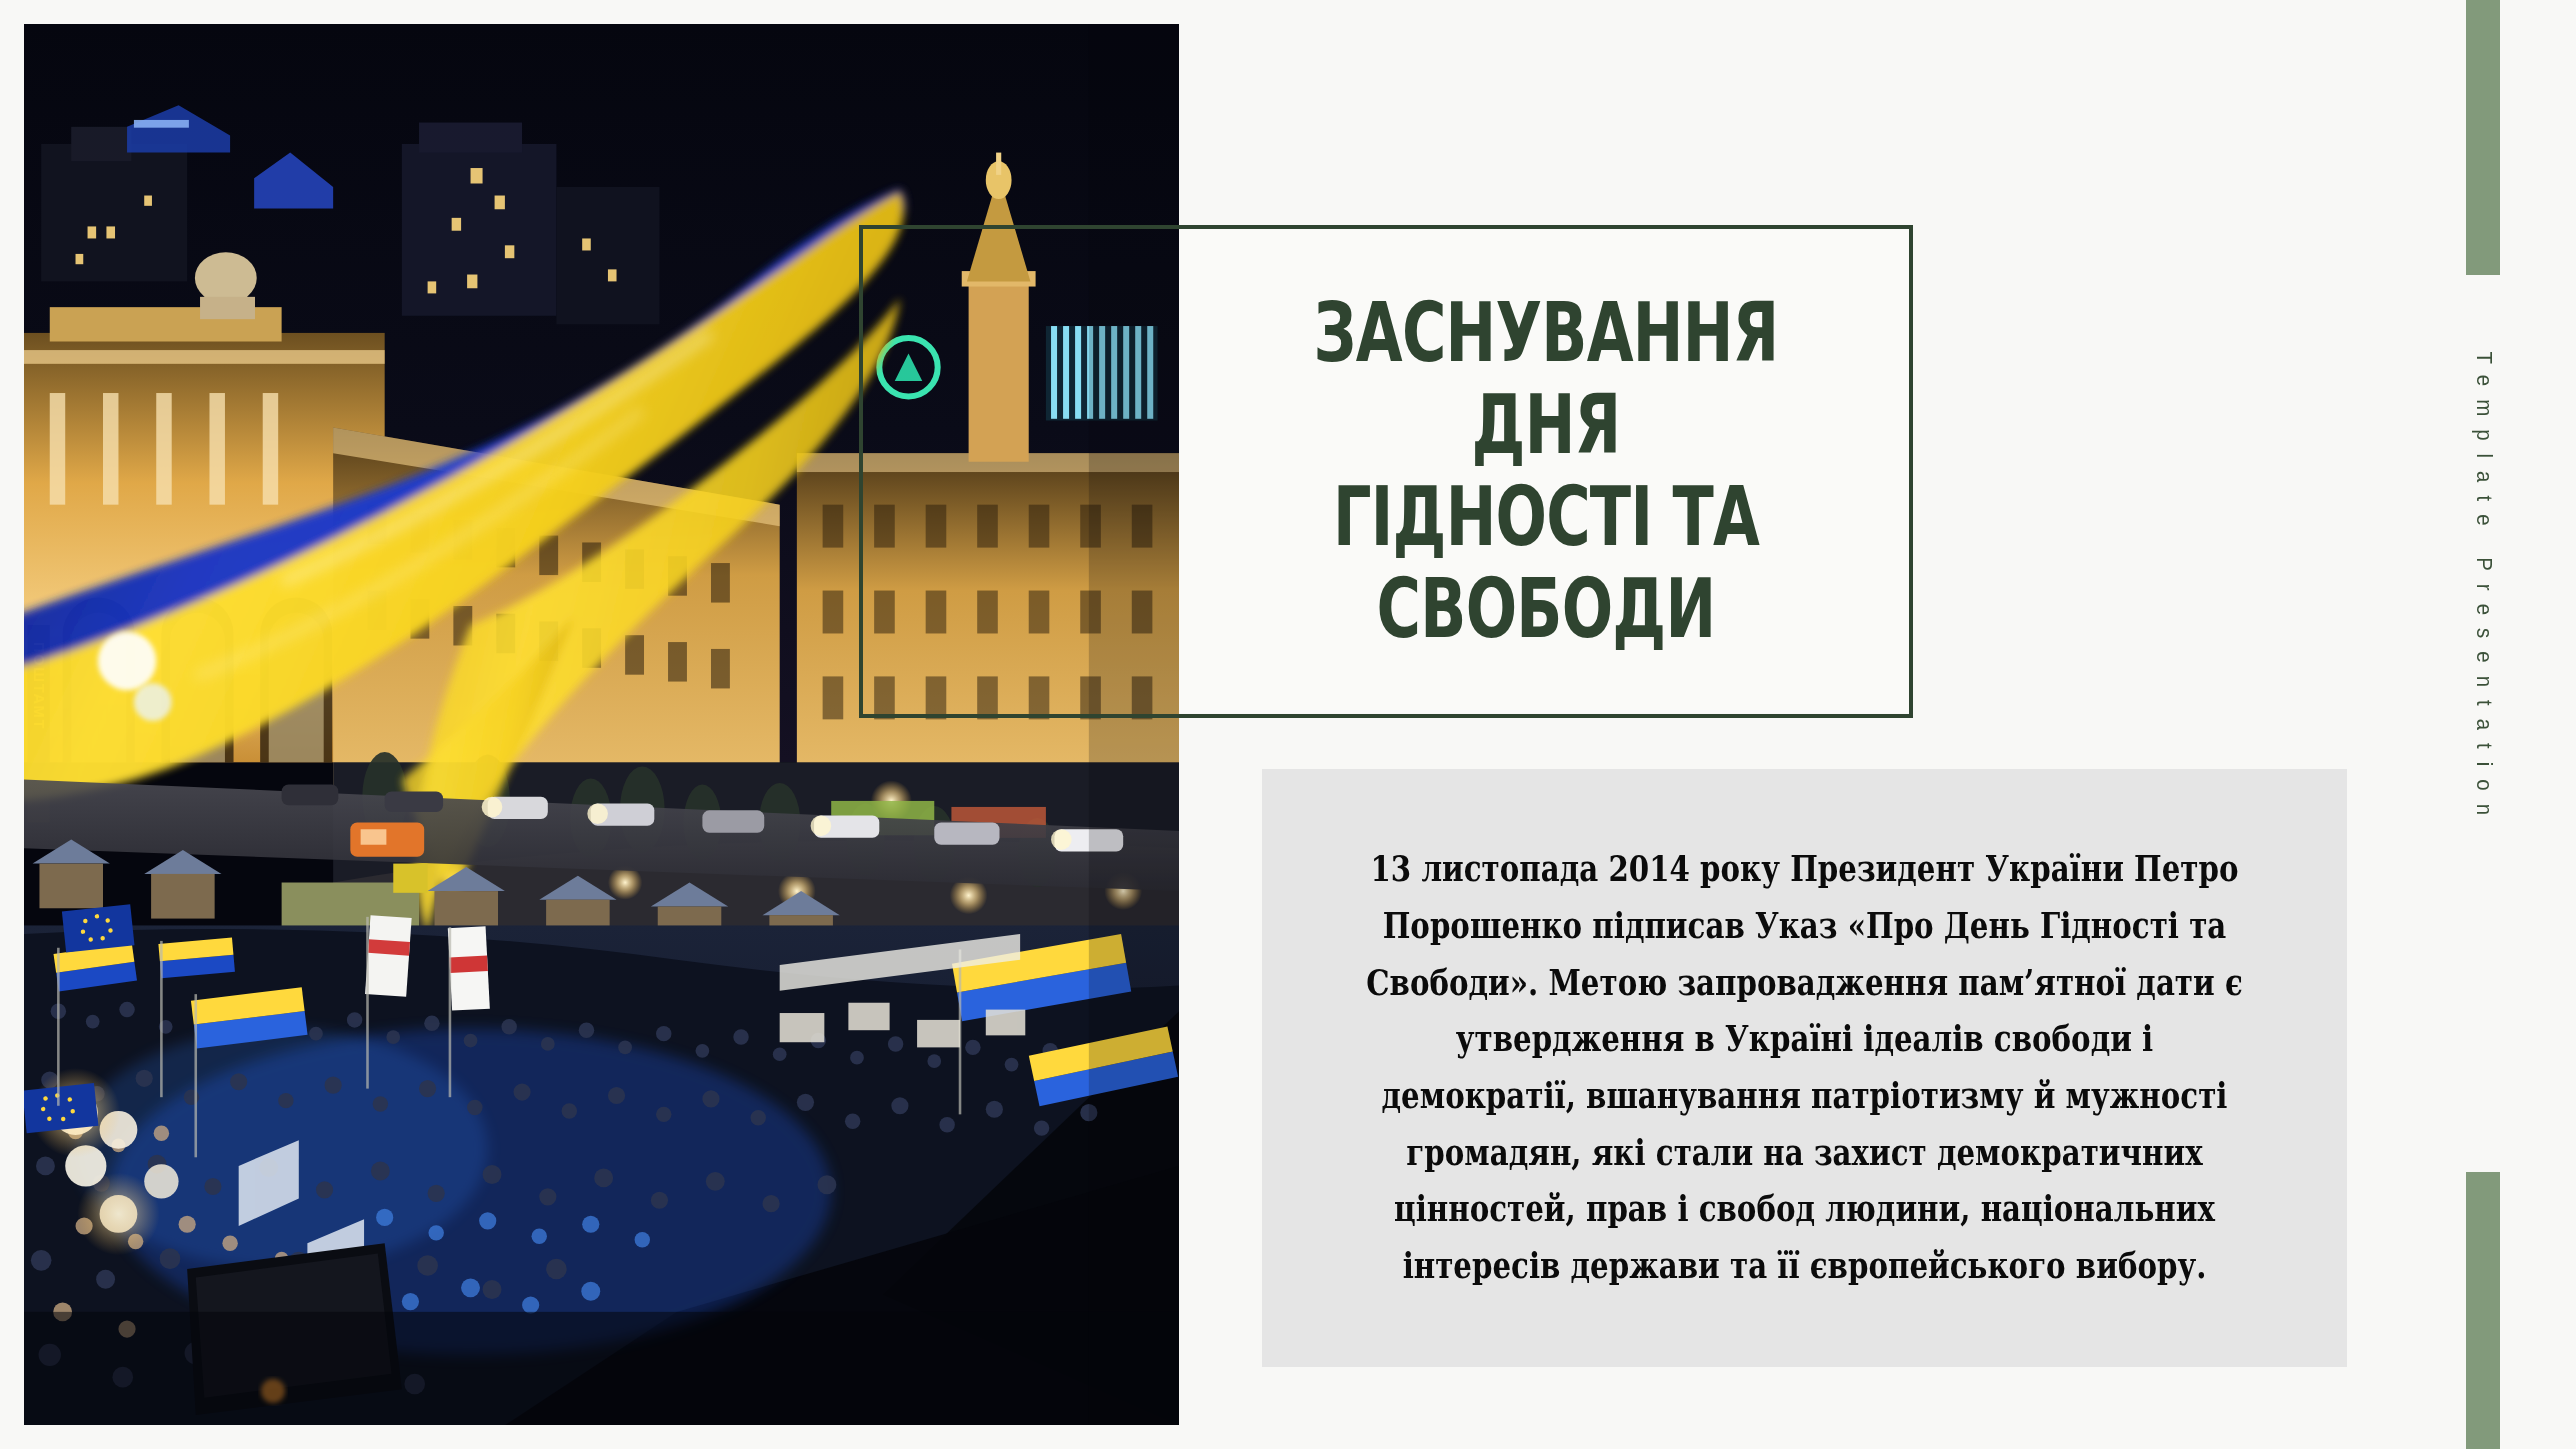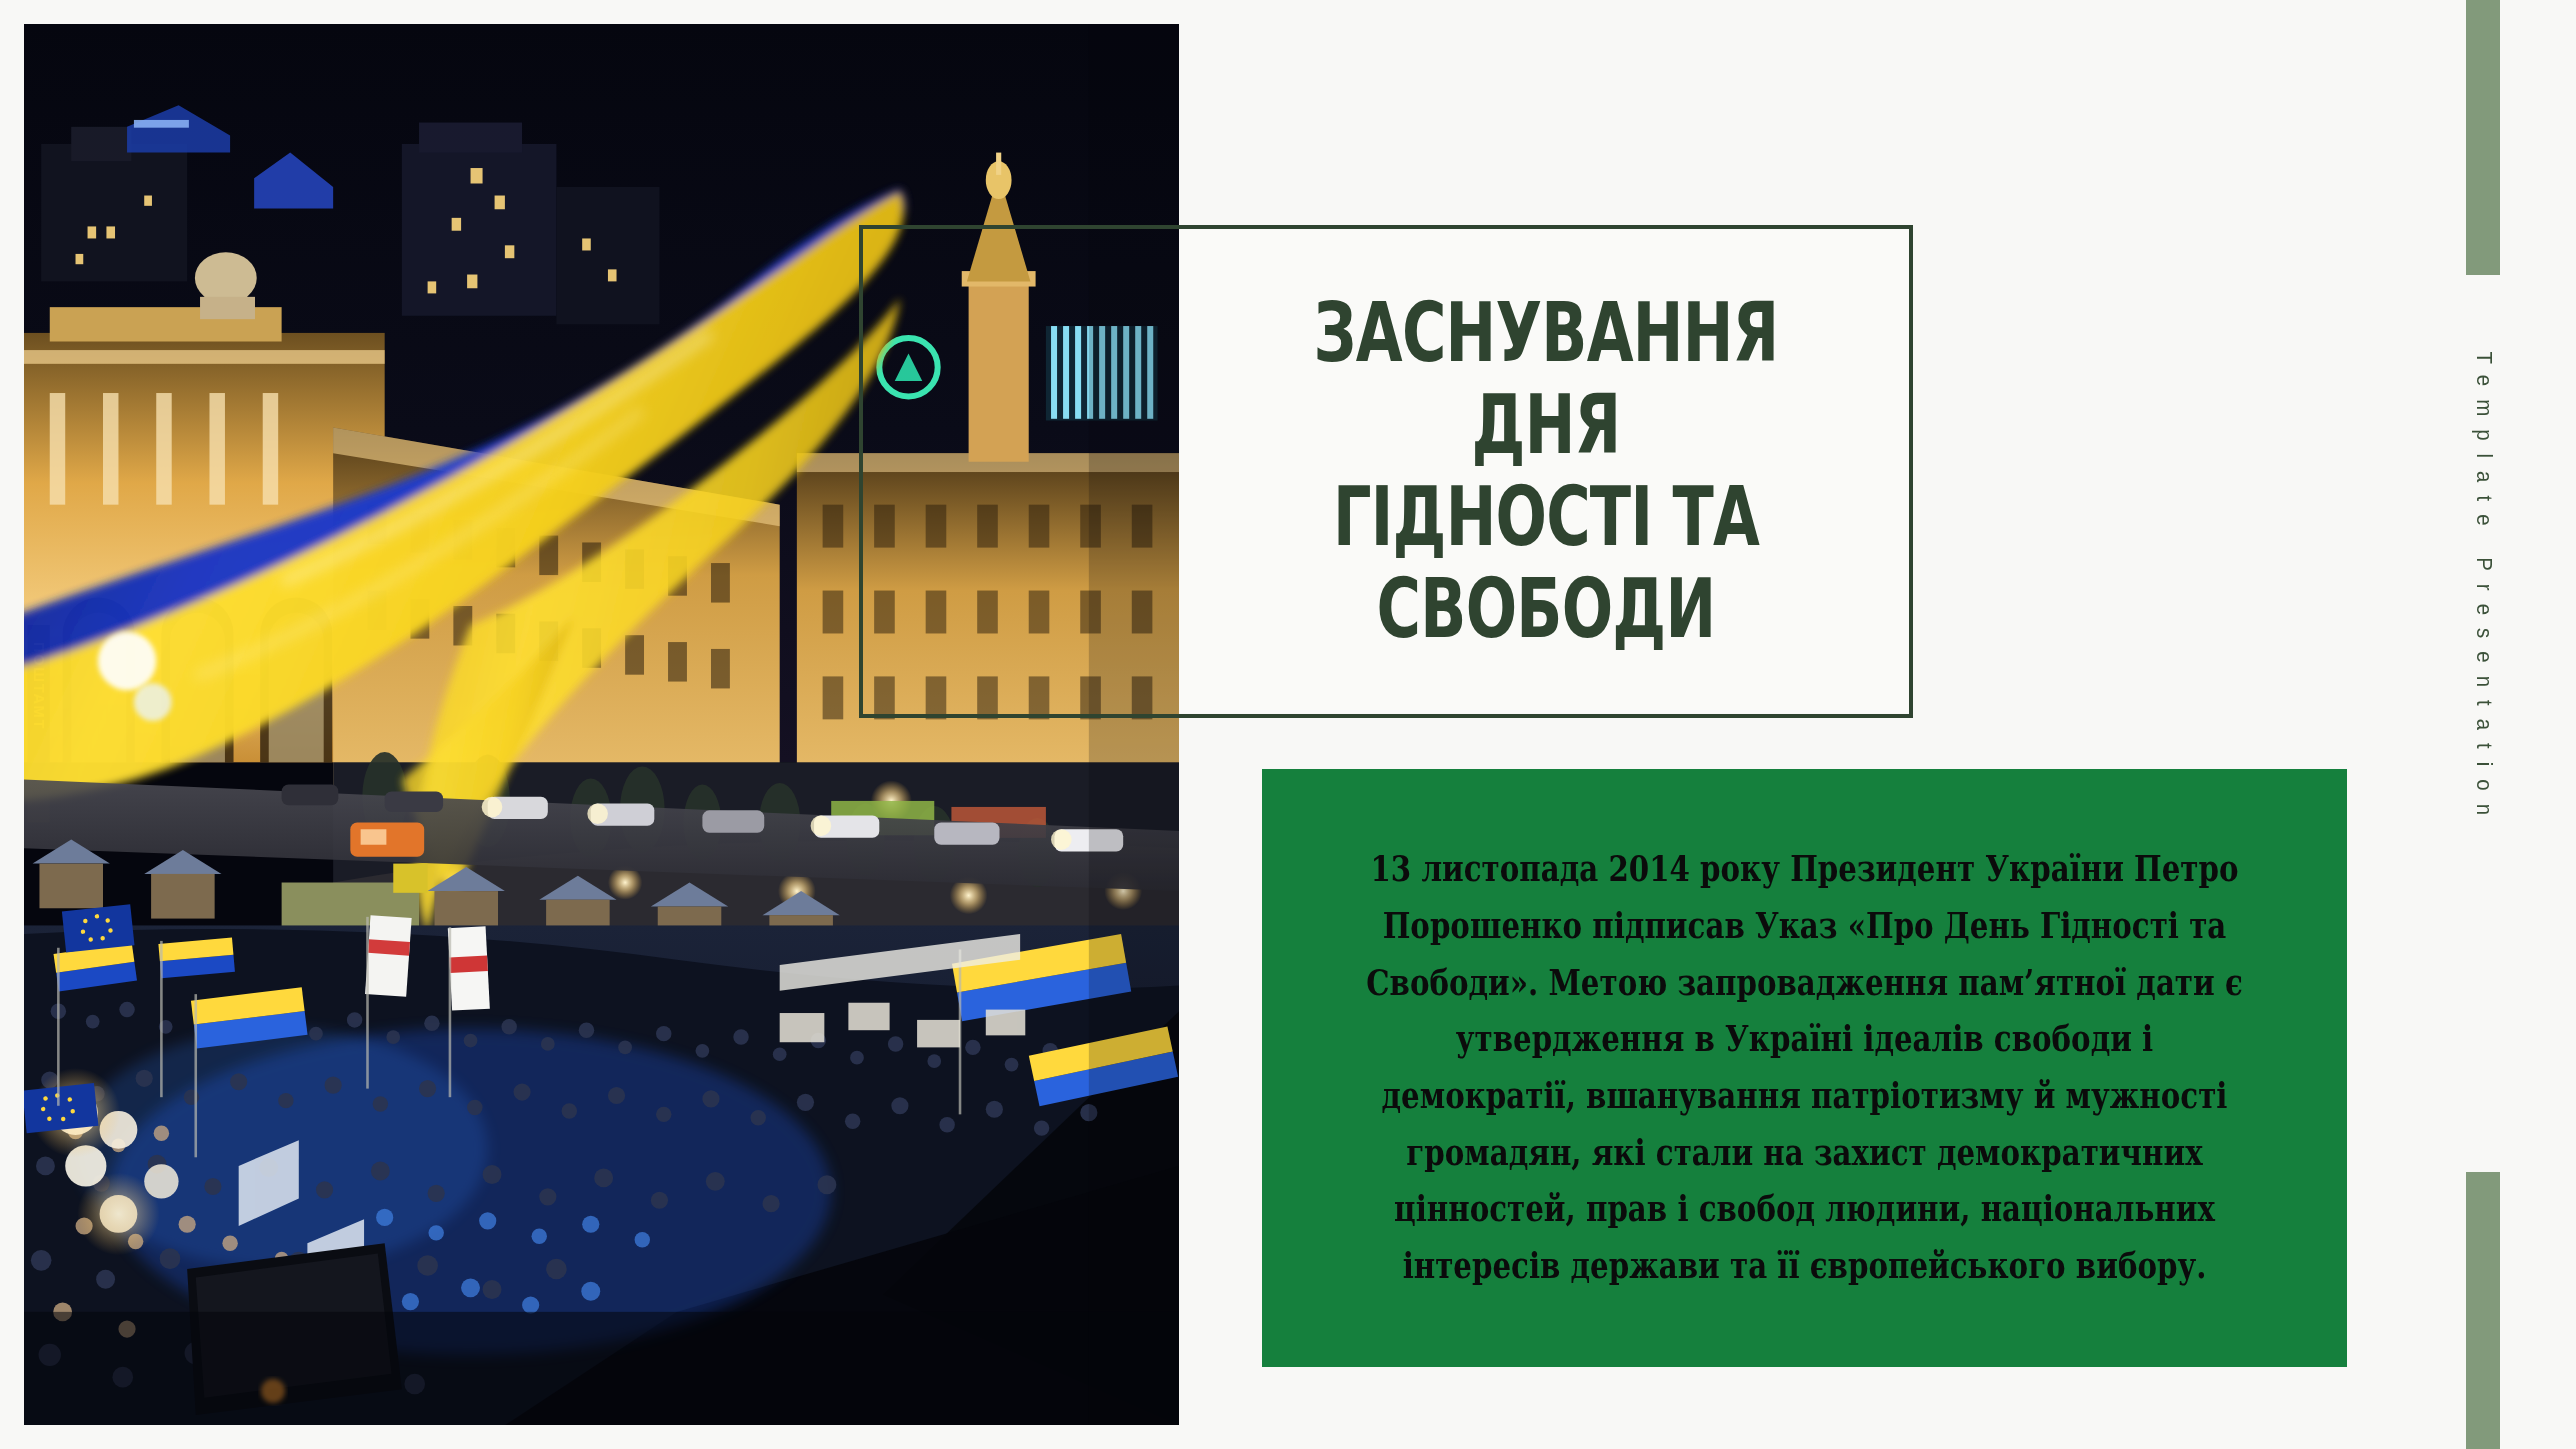--- a/index.html
+++ b/index.html
@@ -75,21 +75,21 @@
     padding: 0 8.6px;
   }
 
   
   .body-box {
     position: absolute;
     left: 1262px;
     top: 769px;
     width: 1085px;
     height: 598px;
-    background: #15803d;
+    background: #e5e5e5;
     display: flex;
     align-items: center;
     justify-content: center;
   }
   .body-text {
     color: #0b0b0b;
     font-family: "DejaVu Serif Condensed", "Liberation Serif", serif;
     font-weight: 700;
     font-size: 35px;
     line-height: 1.62;

